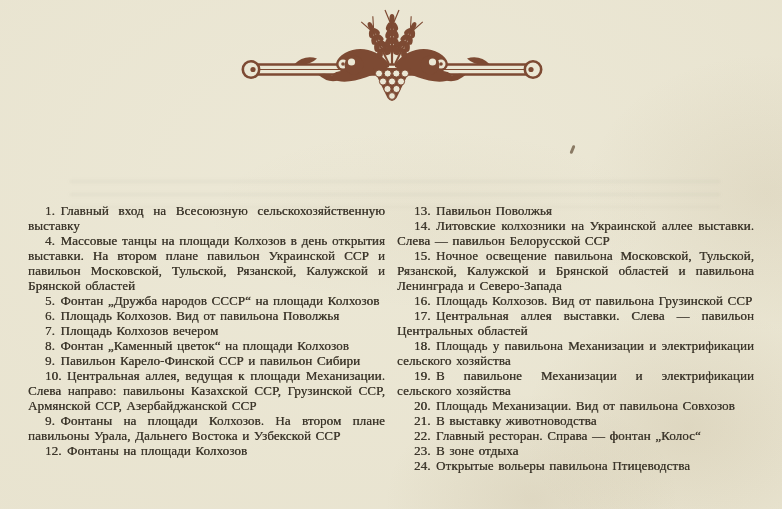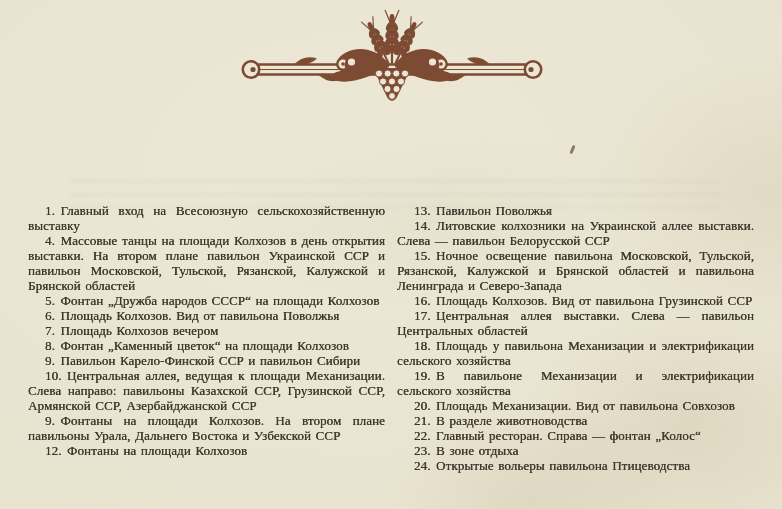--- a/index.html
+++ b/index.html
@@ -130,20 +130,20 @@
       </div>
     <div class="col" id="col-right">
         <p class="cap"><span class="num">13.</span><span>Павильон Поволжья</span></p>
         <p class="cap"><span class="num">14.</span><span>Литовские колхозники на Украинской аллее выставки. Слева — павильон Белорусской ССР</span></p>
         <p class="cap"><span class="num">15.</span><span>Ночное освещение павильона Московской, Тульской, Рязанской, Калужской и Брянской областей и павильона Ленин­града и Северо-Запада</span></p>
         <p class="cap"><span class="num">16.</span><span>Площадь Колхозов. Вид от павильона Грузинской ССР</span></p>
         <p class="cap"><span class="num">17.</span><span>Центральная аллея выставки. Слева — павильон Централь­ных областей</span></p>
         <p class="cap"><span class="num">18.</span><span>Площадь у павильона Механизации и электрификации сельского хозяйства</span></p>
         <p class="cap"><span class="num">19.</span><span>В павильоне Механизации и электрификации сельского хозяйства</span></p>
         <p class="cap"><span class="num">20.</span><span>Площадь Механизации. Вид от павильона Совхозов</span></p>
-        <p class="cap"><span class="num">21.</span><span>В разделе животноводства</span></p>
+        <p class="cap"><span class="num">21.</span><span>В выставку животноводства</span></p>
         <p class="cap"><span class="num">22.</span><span>Главный ресторан. Справа — фонтан „Колос“</span></p>
         <p class="cap"><span class="num">23.</span><span>В зоне отдыха</span></p>
         <p class="cap"><span class="num">24.</span><span>Открытые вольеры павильона Птицеводства</span></p>
       </div>
   </div>
 
 </div>
 
 </body></html>

